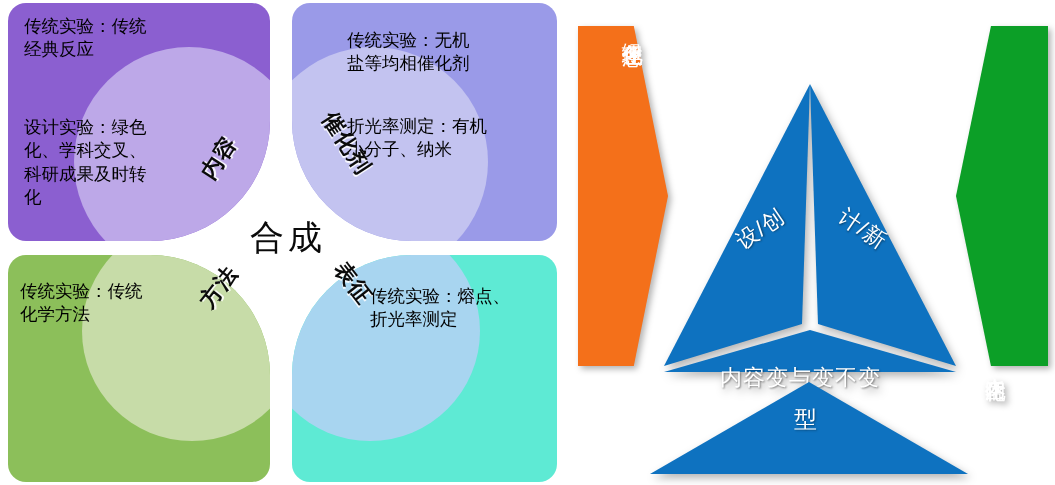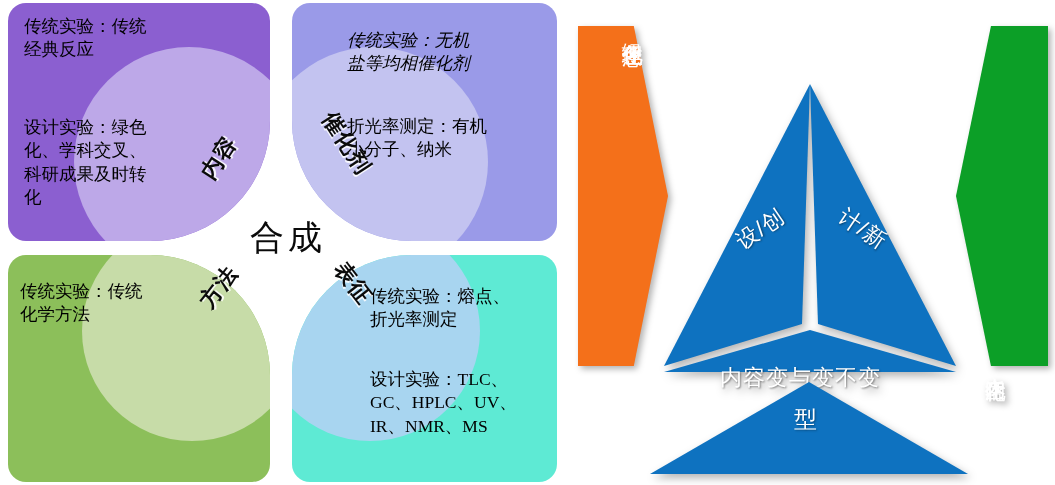--- a/index.html
+++ b/index.html
@@ -35,21 +35,21 @@
   .q-tr .blob{background:#C3C3F0; width:230px;height:230px; left:-34px; bottom:-36px;}
   .q-bl .blob{background:#C7DCA8; width:220px;height:220px; right:-32px;top:-34px;}
   .q-br .blob{background:#A8D5F0; width:220px;height:220px; left:-32px; top:-34px;}
 
   .qtext{position:absolute;z-index:3;color:#000;font-size:17.5px;line-height:1.34;
          font-family:"Liberation Serif","DejaVu Serif",serif;white-space:pre-line;}
 
   
   .tl-a{left:16px; top:12px;}
   .tl-b{left:16px; top:113px;}
-  .tr-a{left:55px; top:26px;font-style:italic;}
+  .tr-a{left:55px; top:26px;}
   .tr-b{left:55px; top:112px;}
   .bl-a{left:12px; top:25px;}
   .bl-b{left:12px; top:108px;}
   .br-a{left:78px; top:30px;}
   .br-b{left:78px; top:113px;}
 
   
   .tag{position:absolute;z-index:4;color:#0b0b0b;font-weight:bold;font-size:22px;
        letter-spacing:1px;font-family:"Liberation Sans","DejaVu Sans",sans-serif;
        text-shadow:1.5px 1.5px 0 rgba(255,255,255,.85);}
@@ -128,23 +128,20 @@
     <div class="quad q-bl">
       <div class="blob"></div>
       <div class="qtext bl-a">传统实验：传统
 化学方法</div>
     </div>
 
     <div class="quad q-br">
       <div class="blob"></div>
       <div class="qtext br-a">传统实验：熔点、
 折光率测定</div>
-      <div class="qtext br-b">设计实验：TLC、
-GC、HPLC、UV、
-IR、NMR、MS</div>
     </div>
 
     <div class="tag tag-neirong">内容</div>
     <div class="tag tag-cuihua">催化剂</div>
     <div class="tag tag-fangfa">方法</div>
     <div class="tag tag-biaozheng">表征</div>
 
     <div class="center-word">合成</div>
   </div>
 

